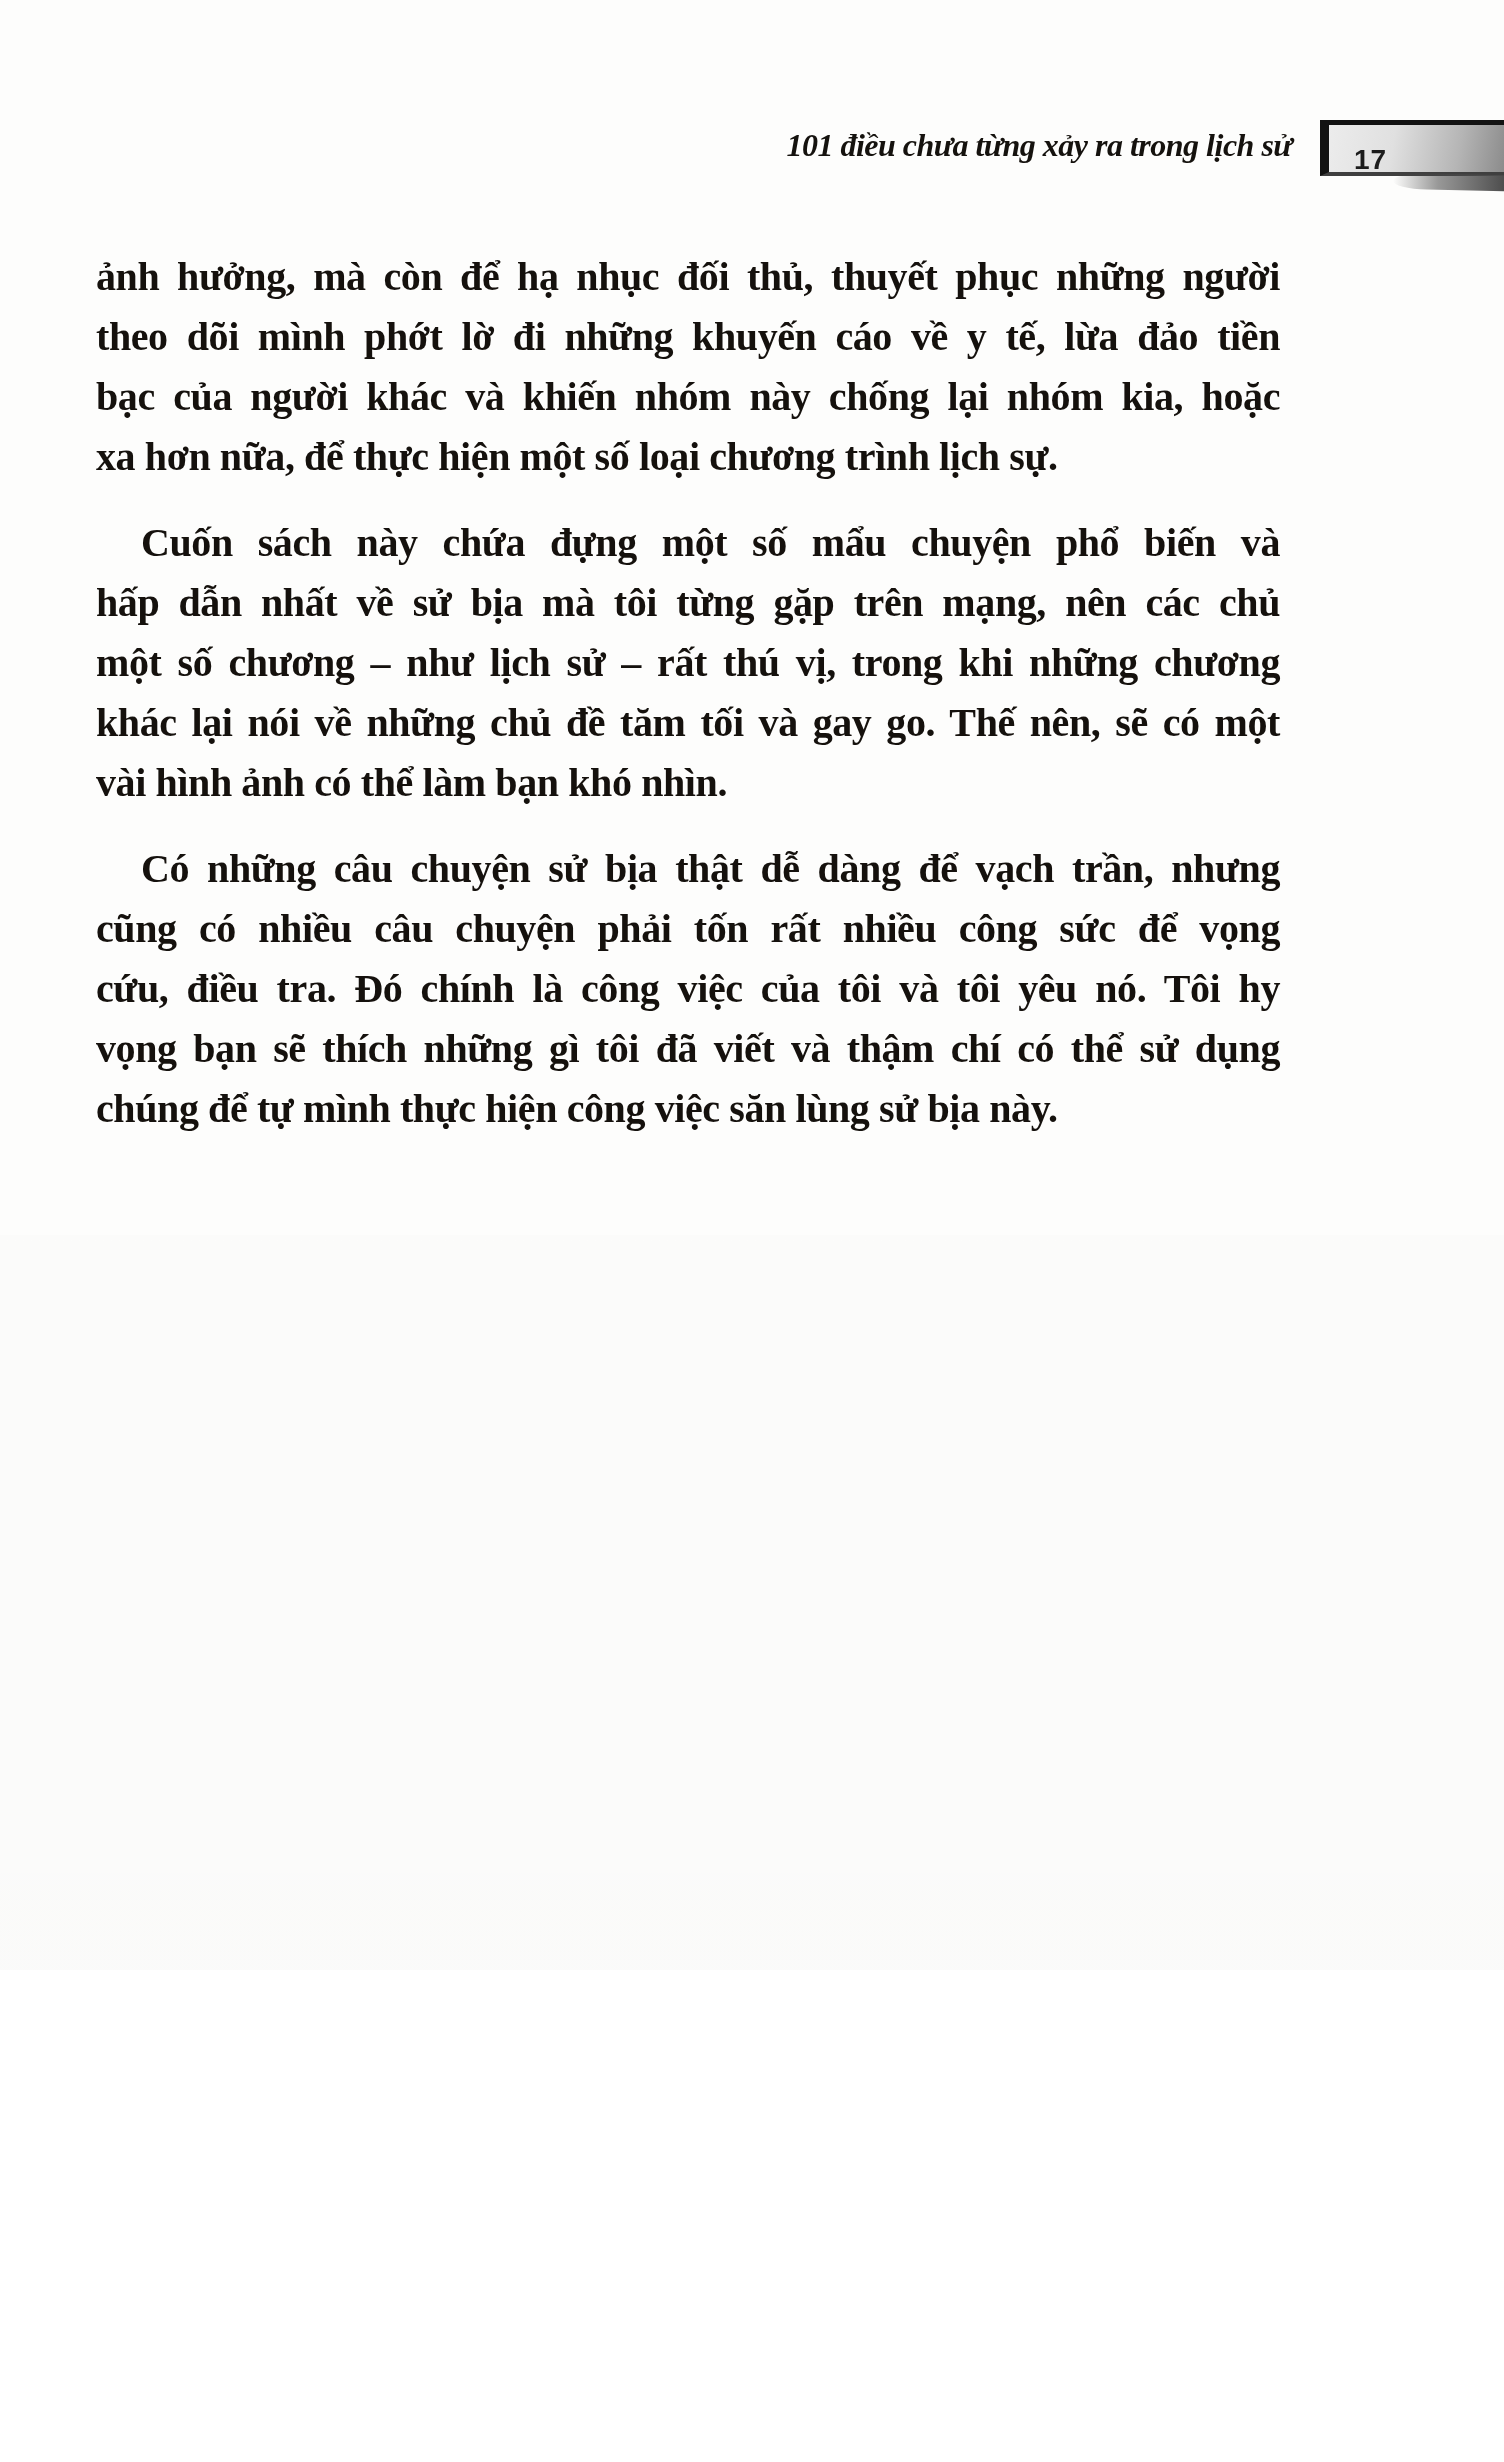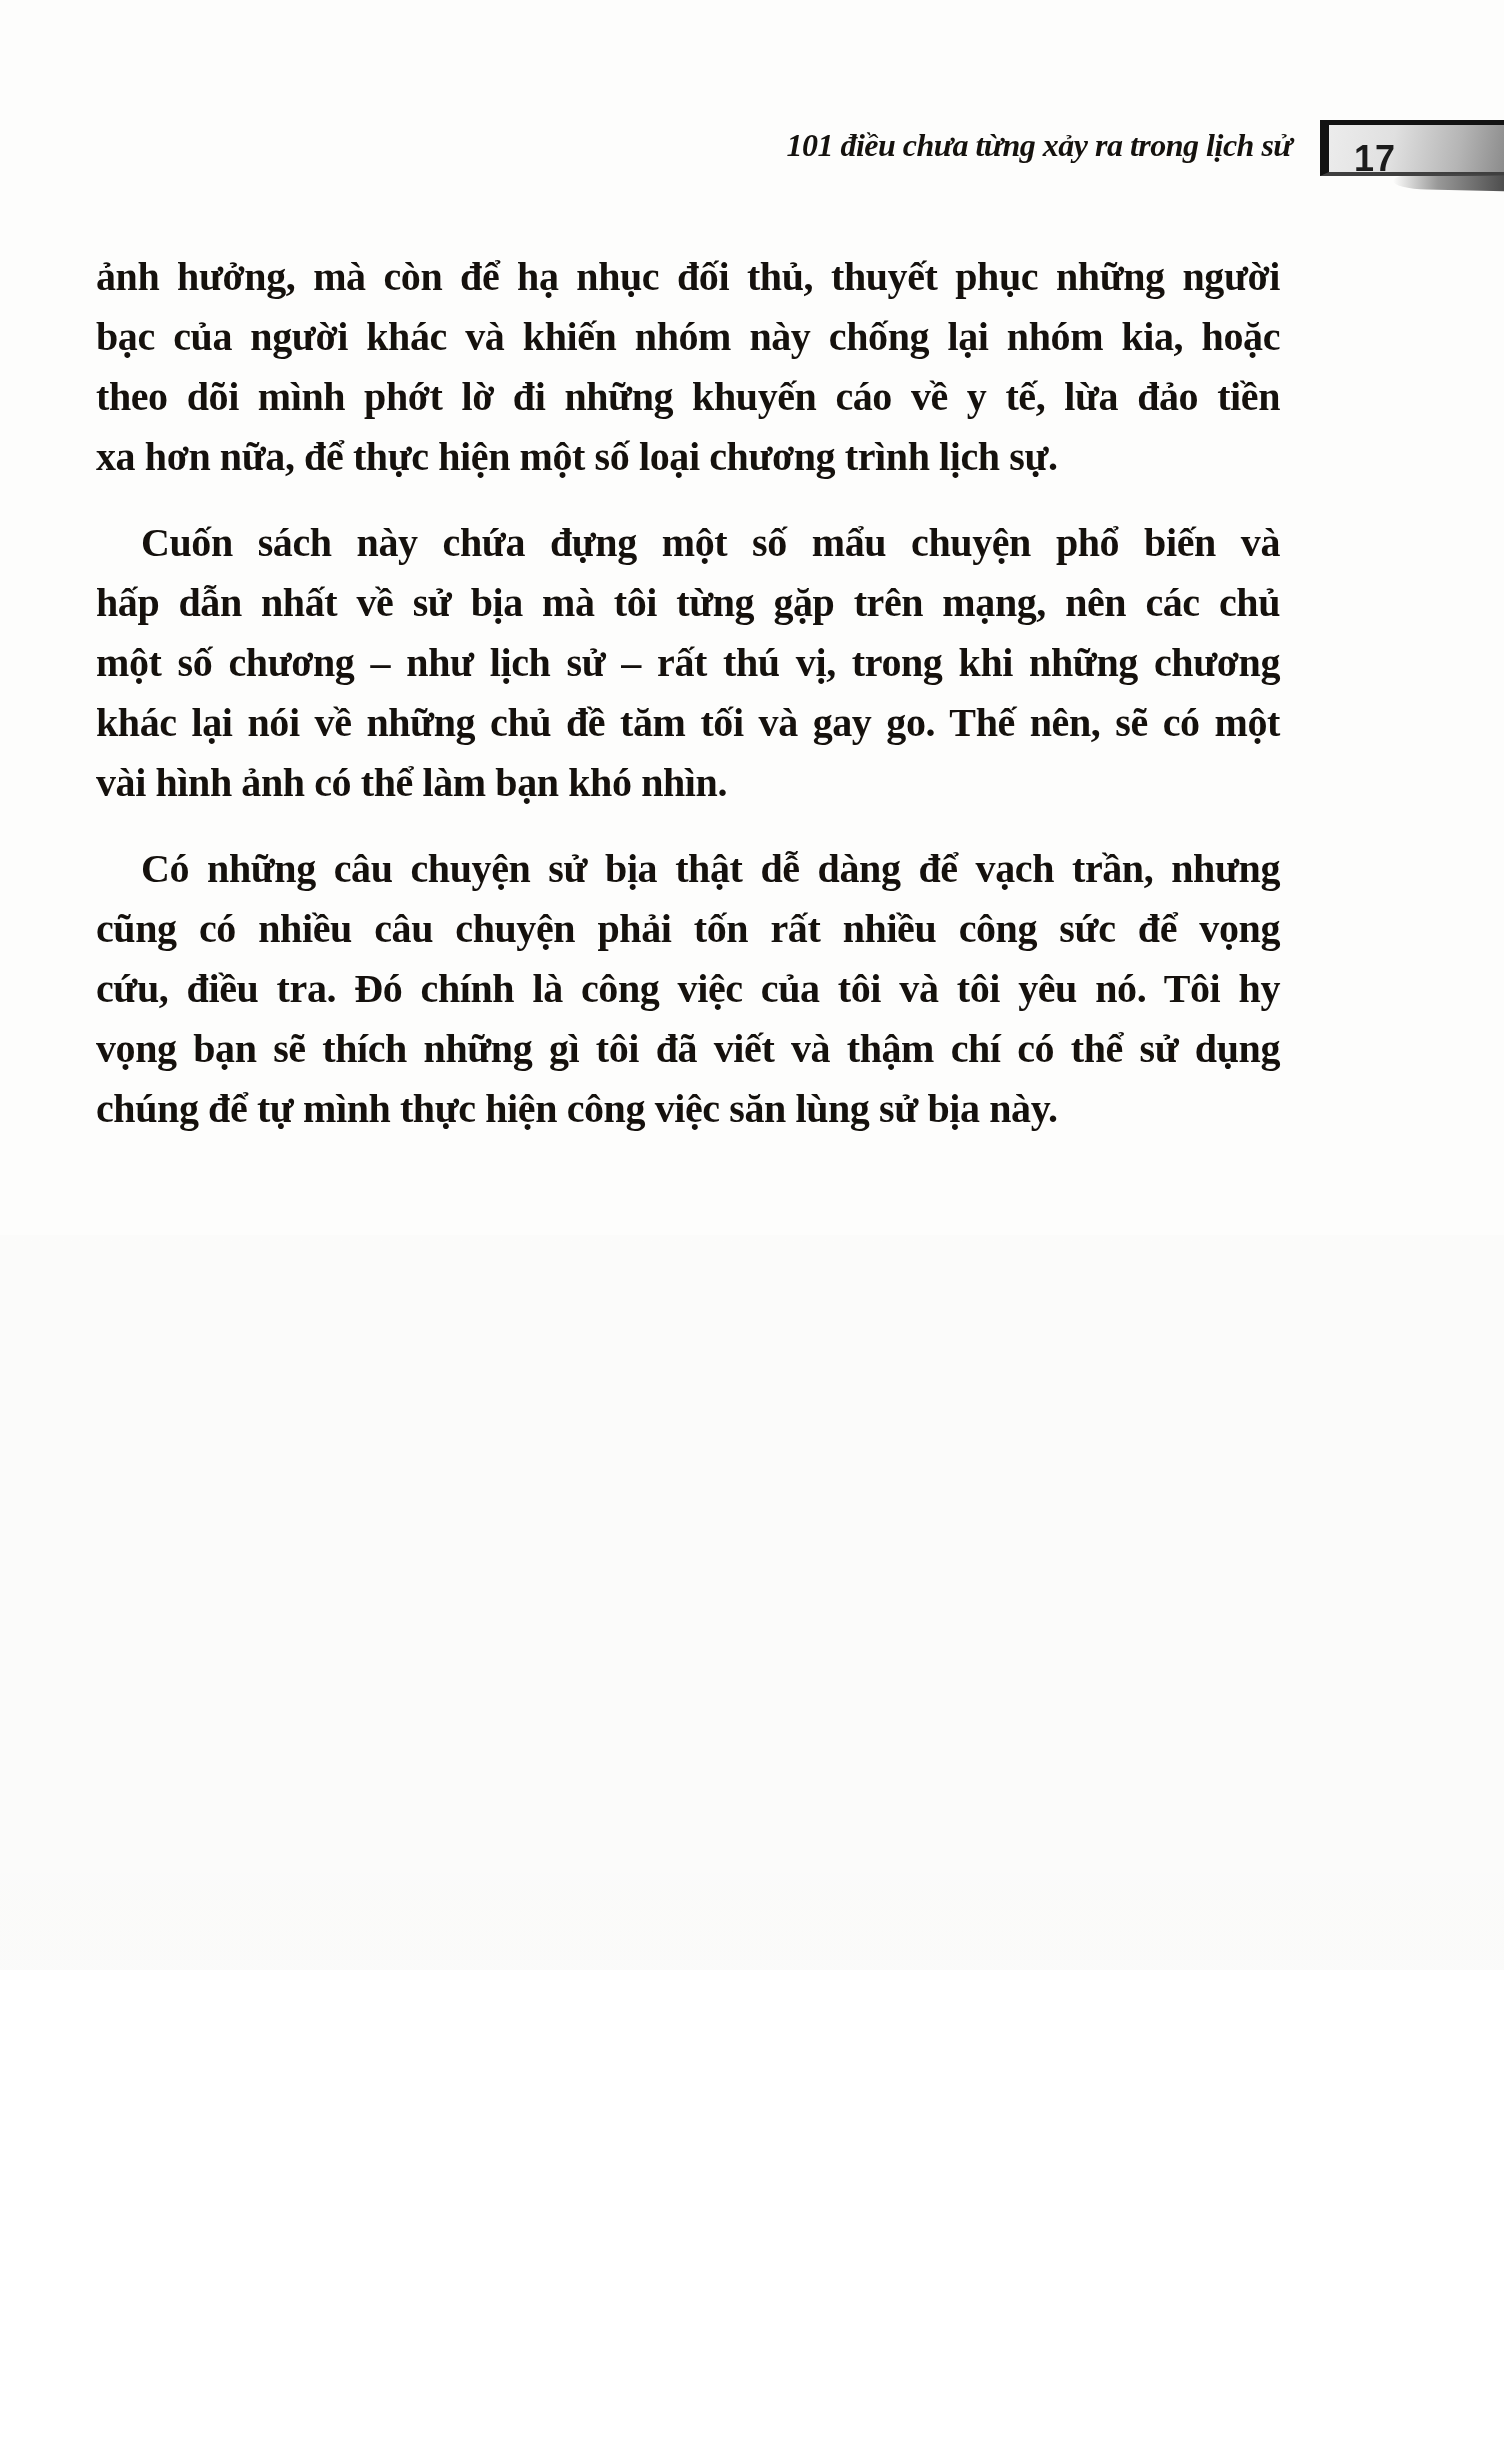--- a/index.html
+++ b/index.html
@@ -49,23 +49,23 @@
     height: 47px;
     border-left: 9.5px solid #121212;
     border-top: 5.7px solid #121212;
     border-bottom: 4.7px solid #3f3f3f;
     background: linear-gradient(100deg, #ececec 0%, #e0e0e0 35%, #b5b5b5 70%, #848484 100%);
     box-sizing: content-box;
   }
   .pagenum {
     position: absolute;
     left: 25px;
-    top: 13px;
+    top: 19px;
     font-family: "Liberation Sans", "DejaVu Sans", sans-serif;
-    font-size: 36px;
+    font-size: 28px;
     font-weight: 700;
     color: #1c1c1c;
     letter-spacing: 0.9px;
   }
   .scan-smudge {
     position: absolute;
     left: 1393px;
     top: 174px;
     width: 112px;
     height: 16px;
@@ -112,22 +112,22 @@
 
   <div class="pagenum-box">
     <span class="pagenum">17</span>
   </div>
   <div class="scan-smudge"></div>
 
   <div class="body-text">
 
     <div class="para">
       <div class="line">ảnh hưởng, mà còn để hạ nhục đối thủ, thuyết phục những người</div>
+      <div class="line">theo dõi mình phớt lờ đi những khuyến cáo về y tế, lừa đảo tiền</div>
       <div class="line">bạc của người khác và khiến nhóm này chống lại nhóm kia, hoặc</div>
-      <div class="line">theo dõi mình phớt lờ đi những khuyến cáo về y tế, lừa đảo tiền</div>
       <div class="line para-end">xa hơn nữa, để thực hiện một số loại chương trình lịch sự.</div>
     </div>
 
     <div class="para">
       <div class="line indent">Cuốn sách này chứa đựng một số mẩu chuyện phổ biến và</div>
       <div class="line">hấp dẫn nhất về sử bịa mà tôi từng gặp trên mạng, nên các chủ</div>
       <div class="line">một số chương – như lịch sử – rất thú vị, trong khi những chương</div>
       <div class="line">khác lại nói về những chủ đề tăm tối và gay go. Thế nên, sẽ có một</div>
       <div class="line para-end">vài hình ảnh có thể làm bạn khó nhìn.</div>
     </div>

